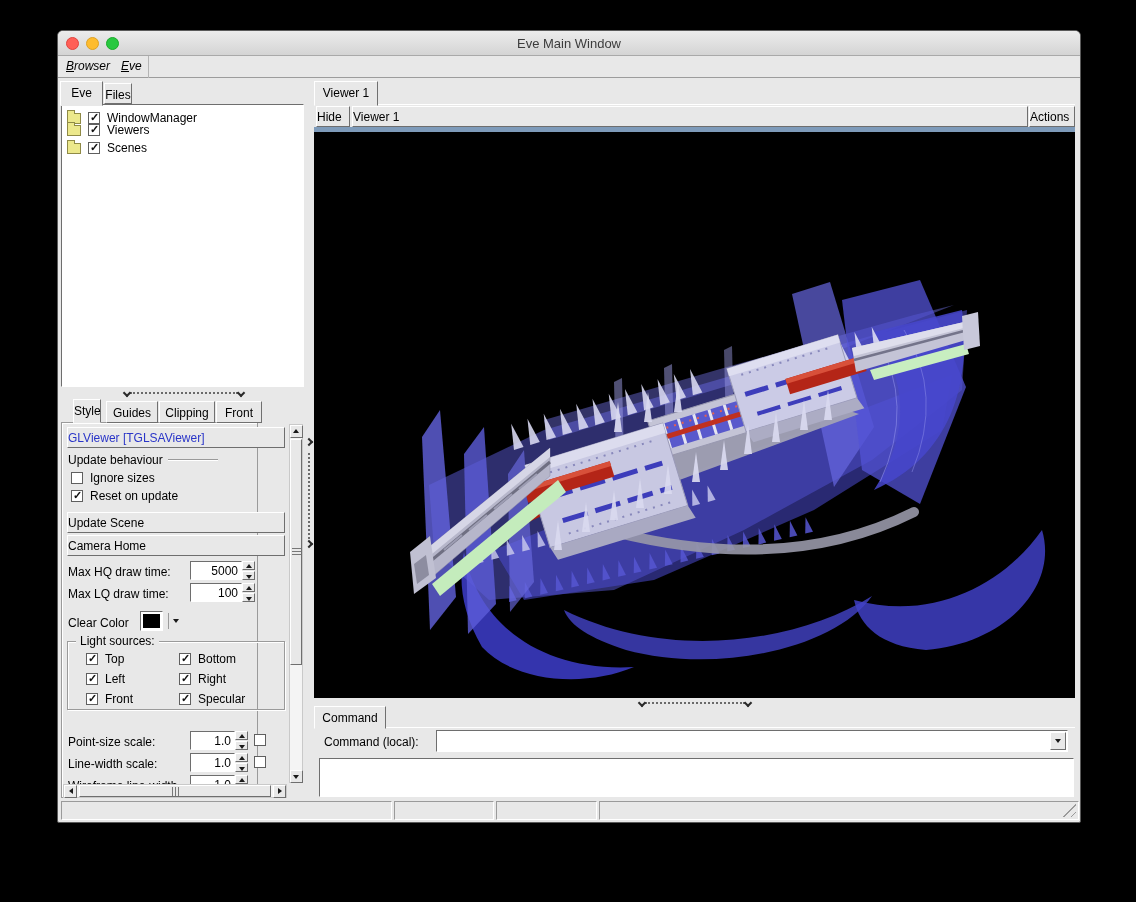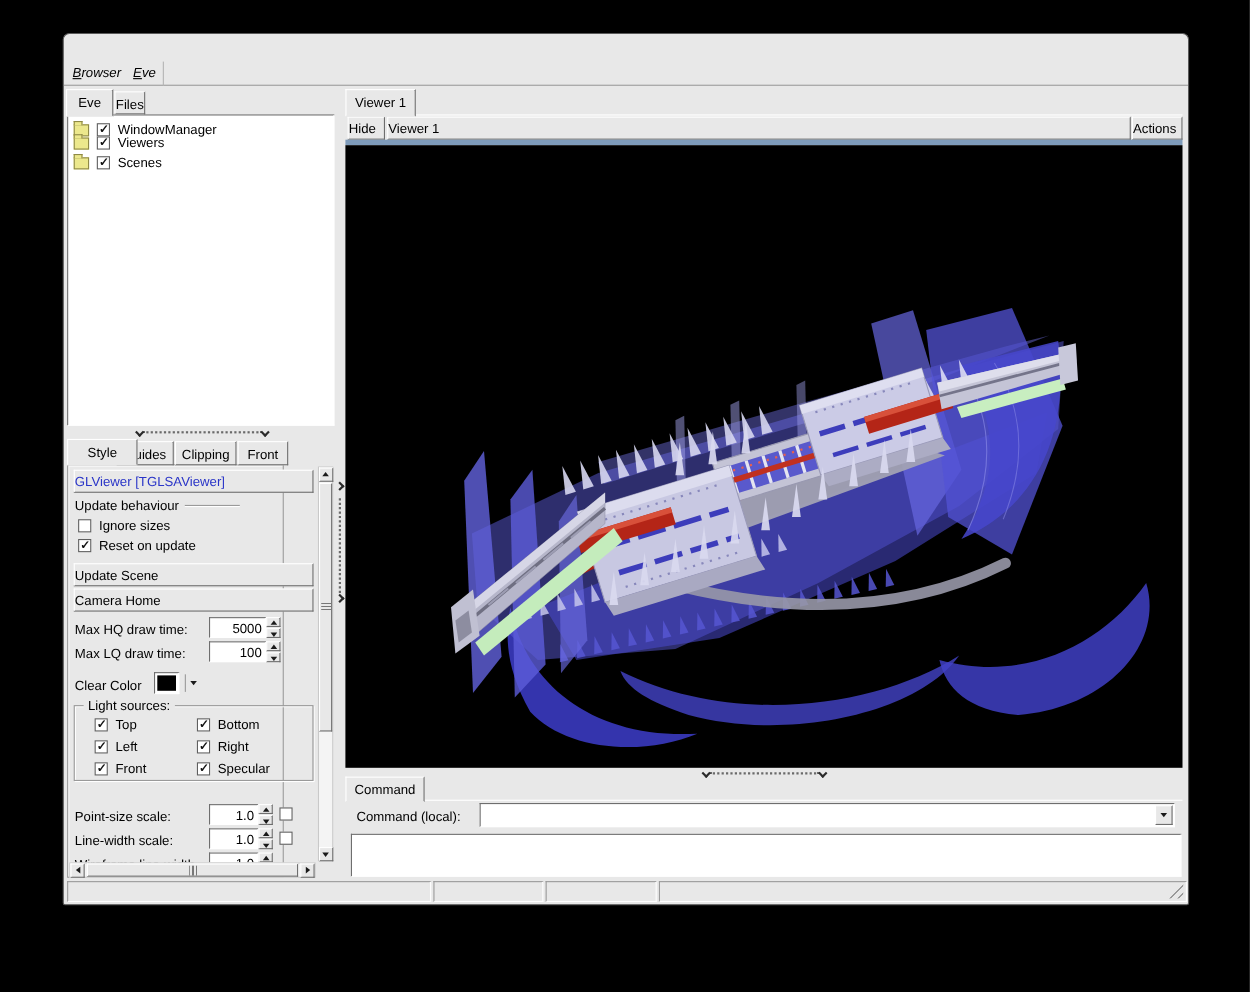--- a/index.html
+++ b/index.html
@@ -57,20 +57,28 @@
   .statuscell { position:absolute; top:0; height:19px; background:#e8e8e8; border:1px solid; border-color:#9a9a9a #ffffff #ffffff #9a9a9a; }
   .resize-grip { position:absolute; right:2px; bottom:2px; width:15px; height:15px; background:repeating-linear-gradient(135deg,transparent 0 2px,#9a9a9a 2px 3px,transparent 3px 5px); clip-path:polygon(100% 0,100% 100%,0 100%); }
 
   .label { position:absolute; white-space:nowrap; }
 </style>
 </head>
 <body>
 
 <div class="window">
 
+  <div class="titlebar">
+    <div class="lights">
+      <div class="light" style="background:#ff5f57;border:1px solid #e0443e"></div>
+      <div class="light" style="background:#febc2e;border:1px solid #dea123"></div>
+      <div class="light" style="background:#28c840;border:1px solid #1aab29"></div>
+    </div>
+    <span>Eve Main Window</span>
+  </div>
 
   <div class="menubar">
     <div class="menu-item" style="left:0">Browser</div>
     <div class="menu-item" style="left:55px">Eve</div>
     <div class="vline"></div>
   </div>
 
   <div class="tab active" style="left:2px;top:50px;width:43px;height:25px">Eve</div>
   <div class="tab inactive" style="left:46px;top:52px;width:28px;height:21px">Files</div>
 
@@ -91,21 +99,21 @@
       <span>Scenes</span>
     </div>
   </div>
 
   <div style="position:absolute;left:66px;top:357px;width:120px;height:10px;display:flex;align-items:center">
     <span class="chev down"></span>
     <span class="dotline-h"></span>
     <span class="chev down"></span>
   </div>
 
-  <div class="tab active" style="left:3px;top:368px;width:64px;height:24px">Style</div>
+  <div class="tab active" style="left:15px;top:368px;width:28px;height:24px">Style</div>
   <div class="tab inactive" style="left:48px;top:370px;width:52px;height:22px">Guides</div>
   <div class="tab inactive" style="left:101px;top:370px;width:56px;height:22px">Clipping</div>
   <div class="tab inactive" style="left:158px;top:370px;width:46px;height:22px">Front</div>
 
   <div style="position:absolute;left:3px;top:391px;width:197px;height:376px;border:1px solid #9a9a9a;box-shadow:inset 1px 1px 0 #fff;background:#e8e8e8">
 
     <div style="position:absolute;left:1px;top:1px;width:226px;height:360px;overflow:hidden">
       <div class="btn" style="left:4px;top:3px;width:218px;height:21px;color:#2a35c8">GLViewer [TGLSAViewer]</div>
 
       <div style="position:absolute;left:5px;top:29px;width:150px;display:flex;align-items:center">

